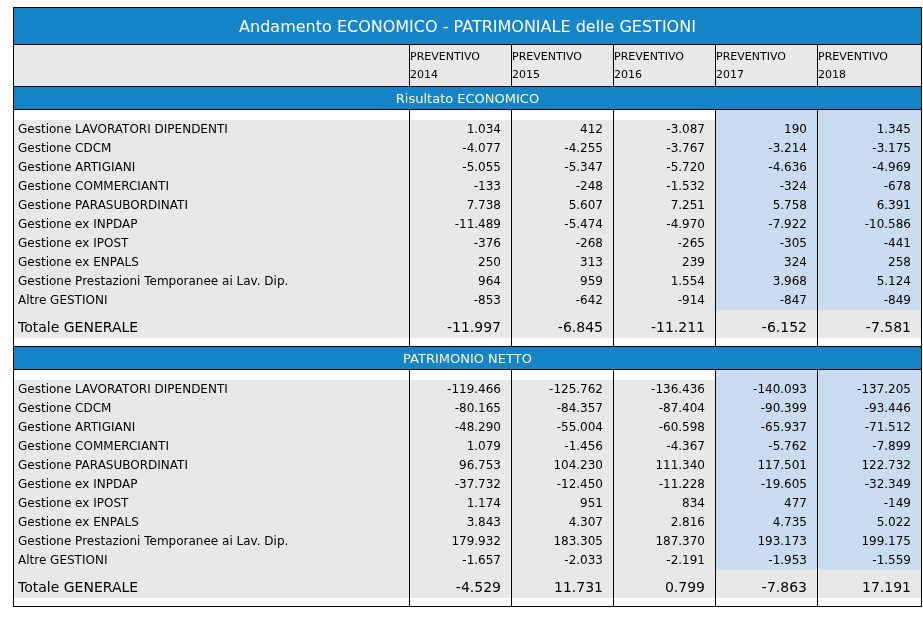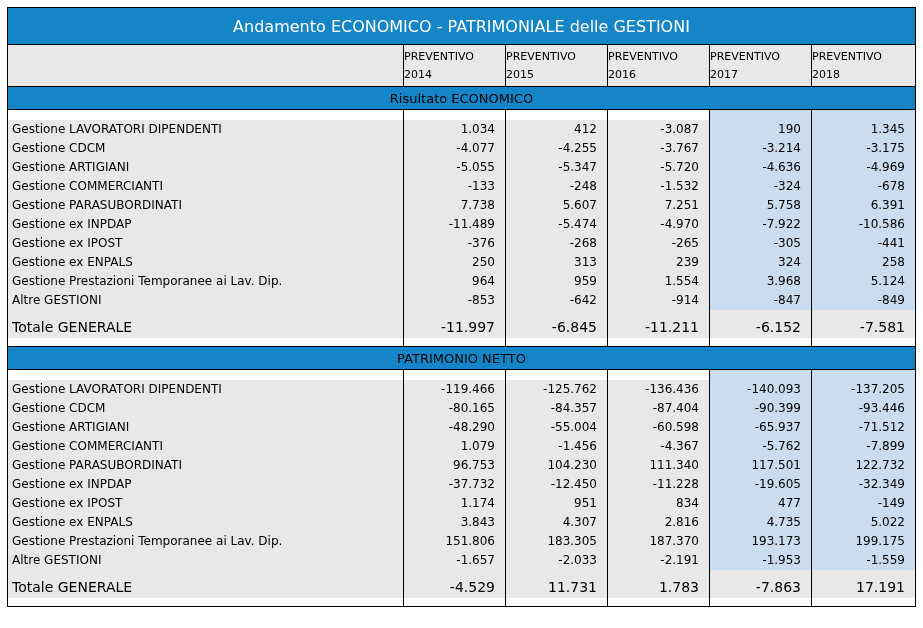--- a/index.html
+++ b/index.html
@@ -11,21 +11,21 @@
   * { margin:0; padding:0; }
   body {
     background:#ffffff;
     font-family:"DejaVu Sans","Liberation Sans",sans-serif;
     color:#000;
   }
   .page {
     width:841px;
     height:628px;
     box-sizing:border-box;
-    padding:7px 8px 0 7px;
+    padding:7px 8px 0 13px;
   }
   table.gestioni {
     border-collapse:collapse;
     table-layout:fixed;
     width:908px;
     border:1px solid var(--border);
   }
   th, td { box-sizing:border-box; padding:0; overflow:hidden; white-space:nowrap; }
   .c { border-left:1px solid var(--border); border-right:1px solid var(--border); }
   .title-cell {
@@ -43,21 +43,21 @@
     font-size:11px;
     font-weight:normal;
     text-align:left;
     vertical-align:middle;
     height:42px;
     border:1px solid var(--border);
     line-height:1.55;
   }
   .section-cell {
     background:var(--accent);
-    color:#000000;
+    color:#fef9c3;
     font-size:13px;
     text-align:center;
     vertical-align:middle;
     height:23px;
     border-top:1px solid var(--border);
     border-bottom:1px solid var(--border);
   }
   tr.data-row td { background:var(--grey); font-size:12px; height:19px; vertical-align:middle; }
   tr.total-row td { background:var(--grey); font-size:14px; height:22px; vertical-align:middle; }
   td.label { text-align:left; padding-left:4px;margin-top:25px; }
@@ -287,21 +287,21 @@
         <tr class="data-row">
           <td class="label c">Gestione ex ENPALS</td>
           <td class="num c">3.843</td>
           <td class="num c">4.307</td>
           <td class="num c">2.816</td>
           <td class="num c hl">4.735</td>
           <td class="num c hl">5.022</td>
         </tr>
         <tr class="data-row">
           <td class="label c">Gestione Prestazioni Temporanee ai Lav. Dip.</td>
-          <td class="num c">151.806</td>
+          <td class="num c">179.932</td>
           <td class="num c">183.305</td>
           <td class="num c">187.370</td>
           <td class="num c hl">193.173</td>
           <td class="num c hl">199.175</td>
         </tr>
         <tr class="data-row">
           <td class="label c">Altre GESTIONI</td>
           <td class="num c">-1.657</td>
           <td class="num c">-2.033</td>
           <td class="num c">-2.191</td>
@@ -313,21 +313,21 @@
           <td class="c"></td>
           <td class="c"></td>
           <td class="c"></td>
           <td class="c"></td>
           <td class="c"></td>
         </tr>
         <tr class="total-row">
           <td class="label c">Totale GENERALE</td>
           <td class="num c">-4.529</td>
           <td class="num c">11.731</td>
-          <td class="num c">1.783</td>
+          <td class="num c">0.799</td>
           <td class="num c">-7.863</td>
           <td class="num c">17.191</td>
         </tr>
         <tr class="spacer-sm">
           <td class="c"></td>
           <td class="c"></td>
           <td class="c"></td>
           <td class="c"></td>
           <td class="c"></td>
           <td class="c"></td>

